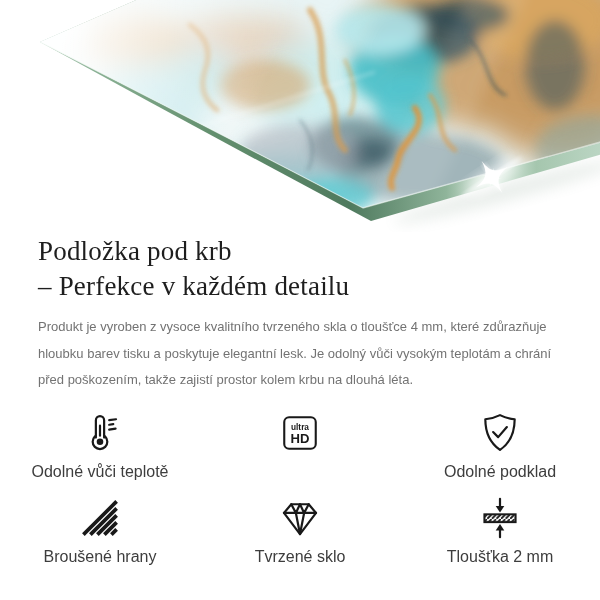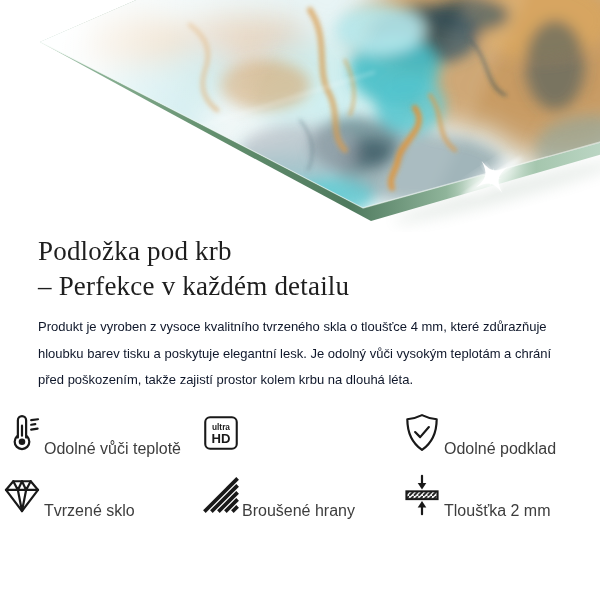--- a/index.html
+++ b/index.html
@@ -24,32 +24,32 @@
     font-size:27px;
     line-height:35px;
     color:#1e1e1e;
     letter-spacing:.2px;
   }
   h1 span { display:block; }
   p.desc {
     margin:10px 0 0 0;
     font-size:13px;
     line-height:26.5px;
-    color:#0f172a;
+    color:#737373;
     width:538px;
   }
 
   
   .features {
     margin:16px -38px 0 -38px;
     display:grid;
     grid-template-columns:repeat(3, 1fr);
     row-gap:16px;
   }
-  .feature { display:flex; flex-direction:row; align-items:flex-end; }
+  .feature { display:flex; flex-direction:column; align-items:center; }
   .ficon { height:46px; display:flex; align-items:center; justify-content:center; }
   .flabel { margin-top:8px; font-size:16px; line-height:15px; color:#3d3d3d; }
 
   .icon-stroke { stroke:#191919; fill:none; stroke-width:2.4; stroke-linecap:round; stroke-linejoin:round; }
   .icon-fill { fill:#191919; stroke:none; }
 </style>
 </head>
 <body>
 
 <div class="page">
@@ -194,41 +194,41 @@
           <svg width="44" height="44" viewBox="0 0 48 48">
             <path class="icon-stroke" d="M24 4.5 C29 7 34 8.5 40 9 C40 24 34 35.5 24 42.5 C14 35.5 8 24 8 9 C14 8.5 19 7 24 4.5 Z"></path>
             <path class="icon-stroke" d="M16.5 23 L22 28.5 L31.5 17.5" stroke-width="2.7"></path>
           </svg>
         </div>
         <div class="flabel">Odolné podklad</div>
       </div>
 
       <div class="feature">
         <div class="ficon">
-          <svg width="44" height="44" viewBox="0 0 48 48">
-            <path class="icon-stroke" stroke-width="2.2" d="M14.5 9 H33.5 L41.5 18.5 L24 41.5 L6.5 18.5 Z"></path>
-            <path class="icon-stroke" stroke-width="2.2" d="M6.5 18.5 H41.5 M14.5 9 L19.5 18.5 L24 41.5 M33.5 9 L28.5 18.5 L24 41.5 M24 9 L19.5 18.5 M24 9 L28.5 18.5"></path>
-          </svg>
-        </div>
-        <div class="flabel">Tvrzené sklo</div>
-      </div>
-
-      <div class="feature">
-        <div class="ficon">
           <svg width="42" height="42" viewBox="0 0 48 48">
             <g stroke="#191919" stroke-width="4.2" stroke-linecap="butt">
               <line x1="5" y1="43" x2="43" y2="5"></line>
               <line x1="13" y1="43" x2="43" y2="13"></line>
               <line x1="21" y1="43" x2="43" y2="21"></line>
               <line x1="29" y1="43" x2="43" y2="29"></line>
               <line x1="37" y1="43" x2="43" y2="37"></line>
             </g>
           </svg>
         </div>
         <div class="flabel">Broušené hrany</div>
+      </div>
+
+      <div class="feature">
+        <div class="ficon">
+          <svg width="44" height="44" viewBox="0 0 48 48">
+            <path class="icon-stroke" stroke-width="2.2" d="M14.5 9 H33.5 L41.5 18.5 L24 41.5 L6.5 18.5 Z"></path>
+            <path class="icon-stroke" stroke-width="2.2" d="M6.5 18.5 H41.5 M14.5 9 L19.5 18.5 L24 41.5 M33.5 9 L28.5 18.5 L24 41.5 M24 9 L19.5 18.5 M24 9 L28.5 18.5"></path>
+          </svg>
+        </div>
+        <div class="flabel">Tvrzené sklo</div>
       </div>
 
       <div class="feature">
         <div class="ficon">
           <svg width="44" height="44" viewBox="0 0 48 48">
             <defs>
               <pattern id="hatchP" patternUnits="userSpaceOnUse" width="5" height="5">
                 <path d="M-1 6 L6 -1" stroke="#191919" stroke-width="2"></path>
               </pattern>
             </defs>

